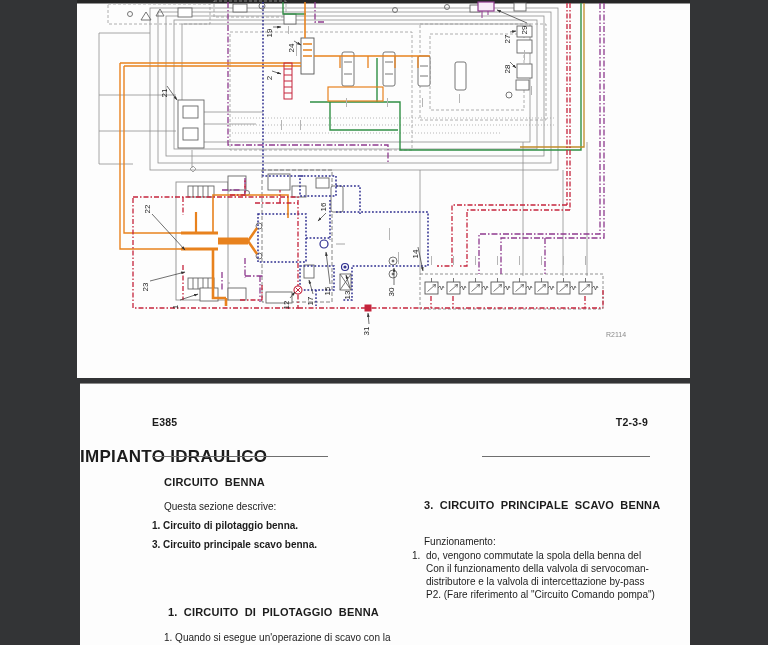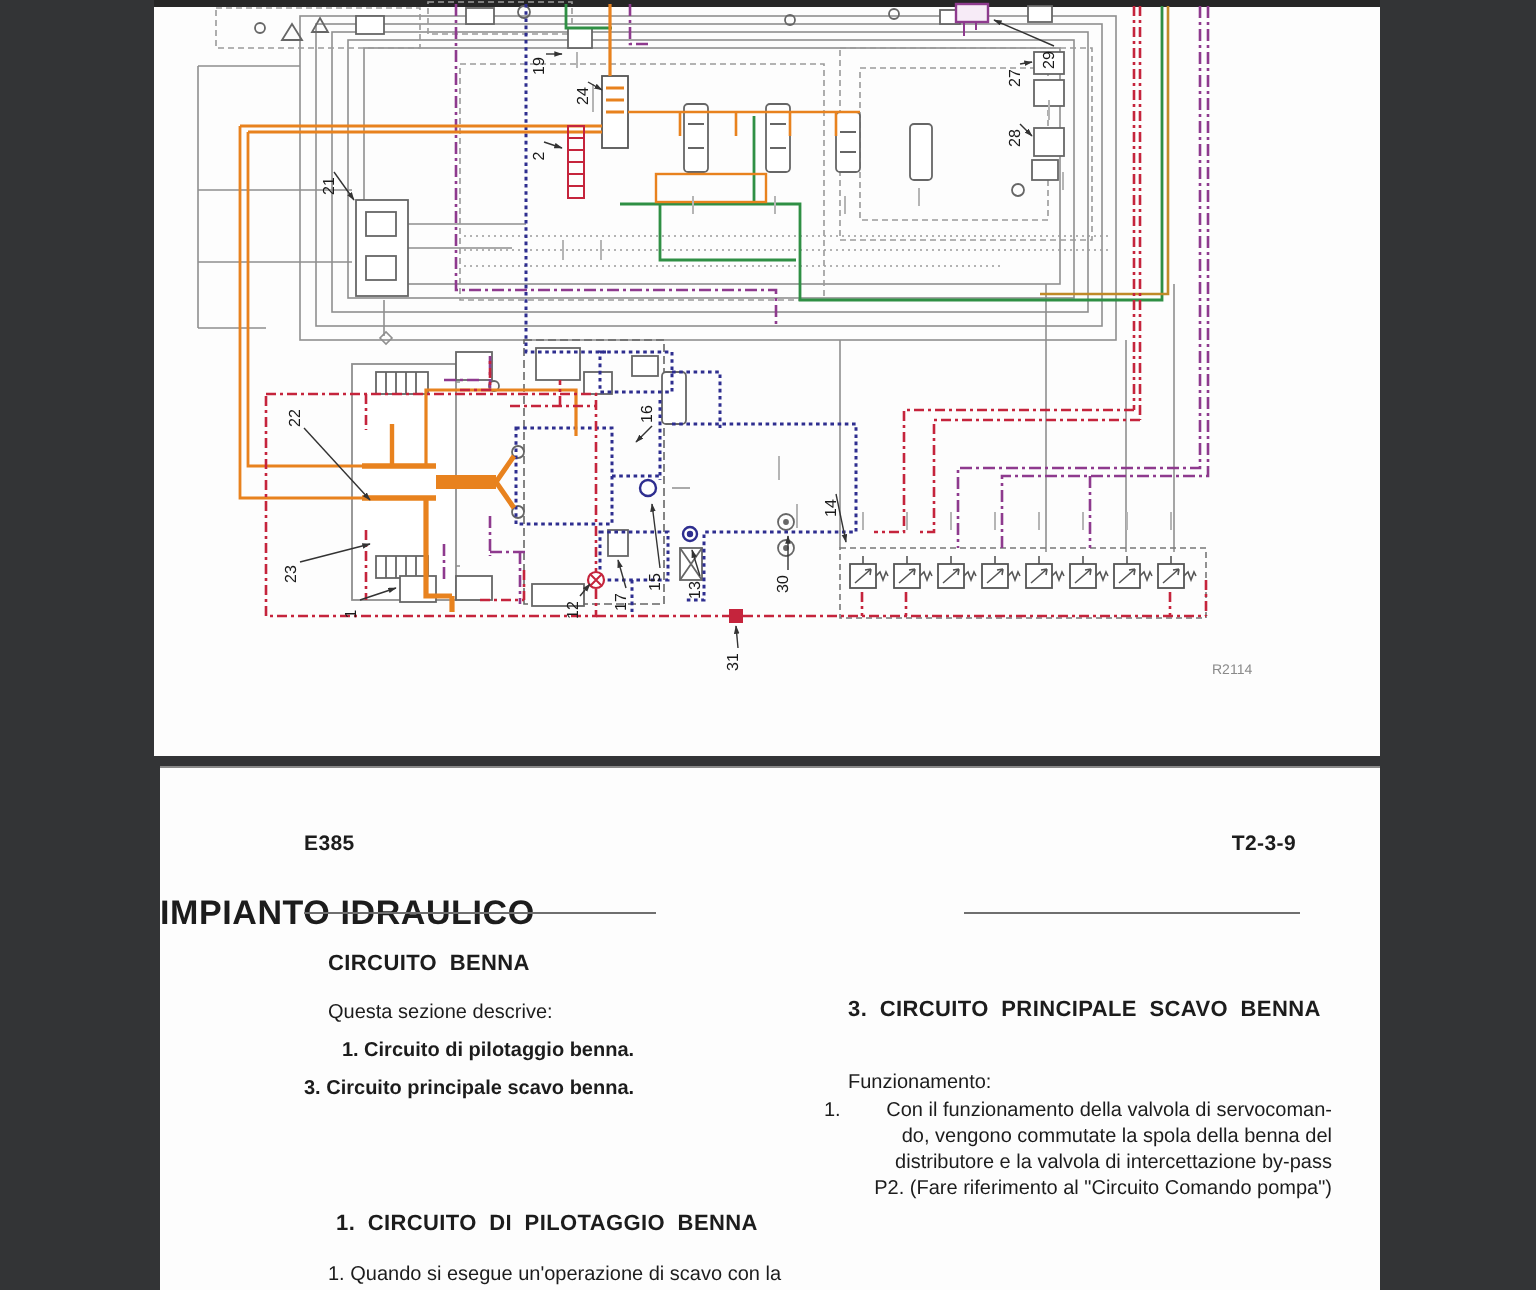--- a/index.html
+++ b/index.html
@@ -5,21 +5,21 @@
   html,body{margin:0;padding:0;}
   body{
     width:768px;height:645px;position:relative;overflow:hidden;
     background:#333436;font-family:"Liberation Sans",sans-serif;
   }
   .page{position:absolute;background:#fdfdfd;}
   #page-top{left:77px;top:0;width:613px;height:378px;}
   #page-bottom{left:80px;top:383px;width:610px;height:262px;border-top:1px solid #8a8a8a;}
   #page-top svg{display:block;}
   
-  .abs{position:absolute;color:#1c1c1c;text-align:right;}
+  .abs{position:absolute;color:#1c1c1c;}
   .code{font-weight:bold;font-size:10.5px;letter-spacing:.2px;}
   .main-head{font-weight:bold;font-size:17px;letter-spacing:.3px;text-align:left;width:100%;}
   .rule{position:absolute;height:1px;background:#6f6f6f;}
   .sec-head{font-weight:bold;font-size:11px;letter-spacing:.2px;word-spacing:3px;margin-left:12px;}
   .body-t{font-size:10px;line-height:13px;margin-left:12px;}
   .list-item{font-size:10px;line-height:18.7px;white-space:nowrap;font-weight:bold;}
   .num-item{position:relative;padding-left:14px;font-size:10px;line-height:13px;}
   .num-item .num{position:absolute;left:0;top:0;}
   .num-item .ln{white-space:nowrap;}
   
@@ -294,19 +294,19 @@
     <div class="list-item">3. Circuito principale scavo benna.</div>
   </div>
   <div class="abs sec-head" style="left:76px;top:222px">1. CIRCUITO DI PILOTAGGIO BENNA</div>
   <div class="abs body-t" style="left:72px;top:247px;white-space:nowrap">1. Quando si esegue un'operazione di scavo con la</div>
 
   <div class="abs sec-head" style="left:332px;top:115px">3. CIRCUITO PRINCIPALE SCAVO BENNA</div>
   <div class="abs body-t" style="left:332px;top:151px">Funzionamento:</div>
 
   <div class="abs num-item" style="left:332px;top:165px;width:240px">
     <span class="num">1.</span>
+    <div class="ln">do, vengono commutate la spola della benna del</div>
     <div class="ln">Con il funzionamento della valvola di servocoman-</div>
-    <div class="ln">do, vengono commutate la spola della benna del</div>
     <div class="ln">distributore e la valvola di intercettazione by-pass</div>
     <div class="ln">P2. (Fare riferimento al "Circuito Comando pompa")</div>
   </div>
 
 </div>
 
 </body></html>

